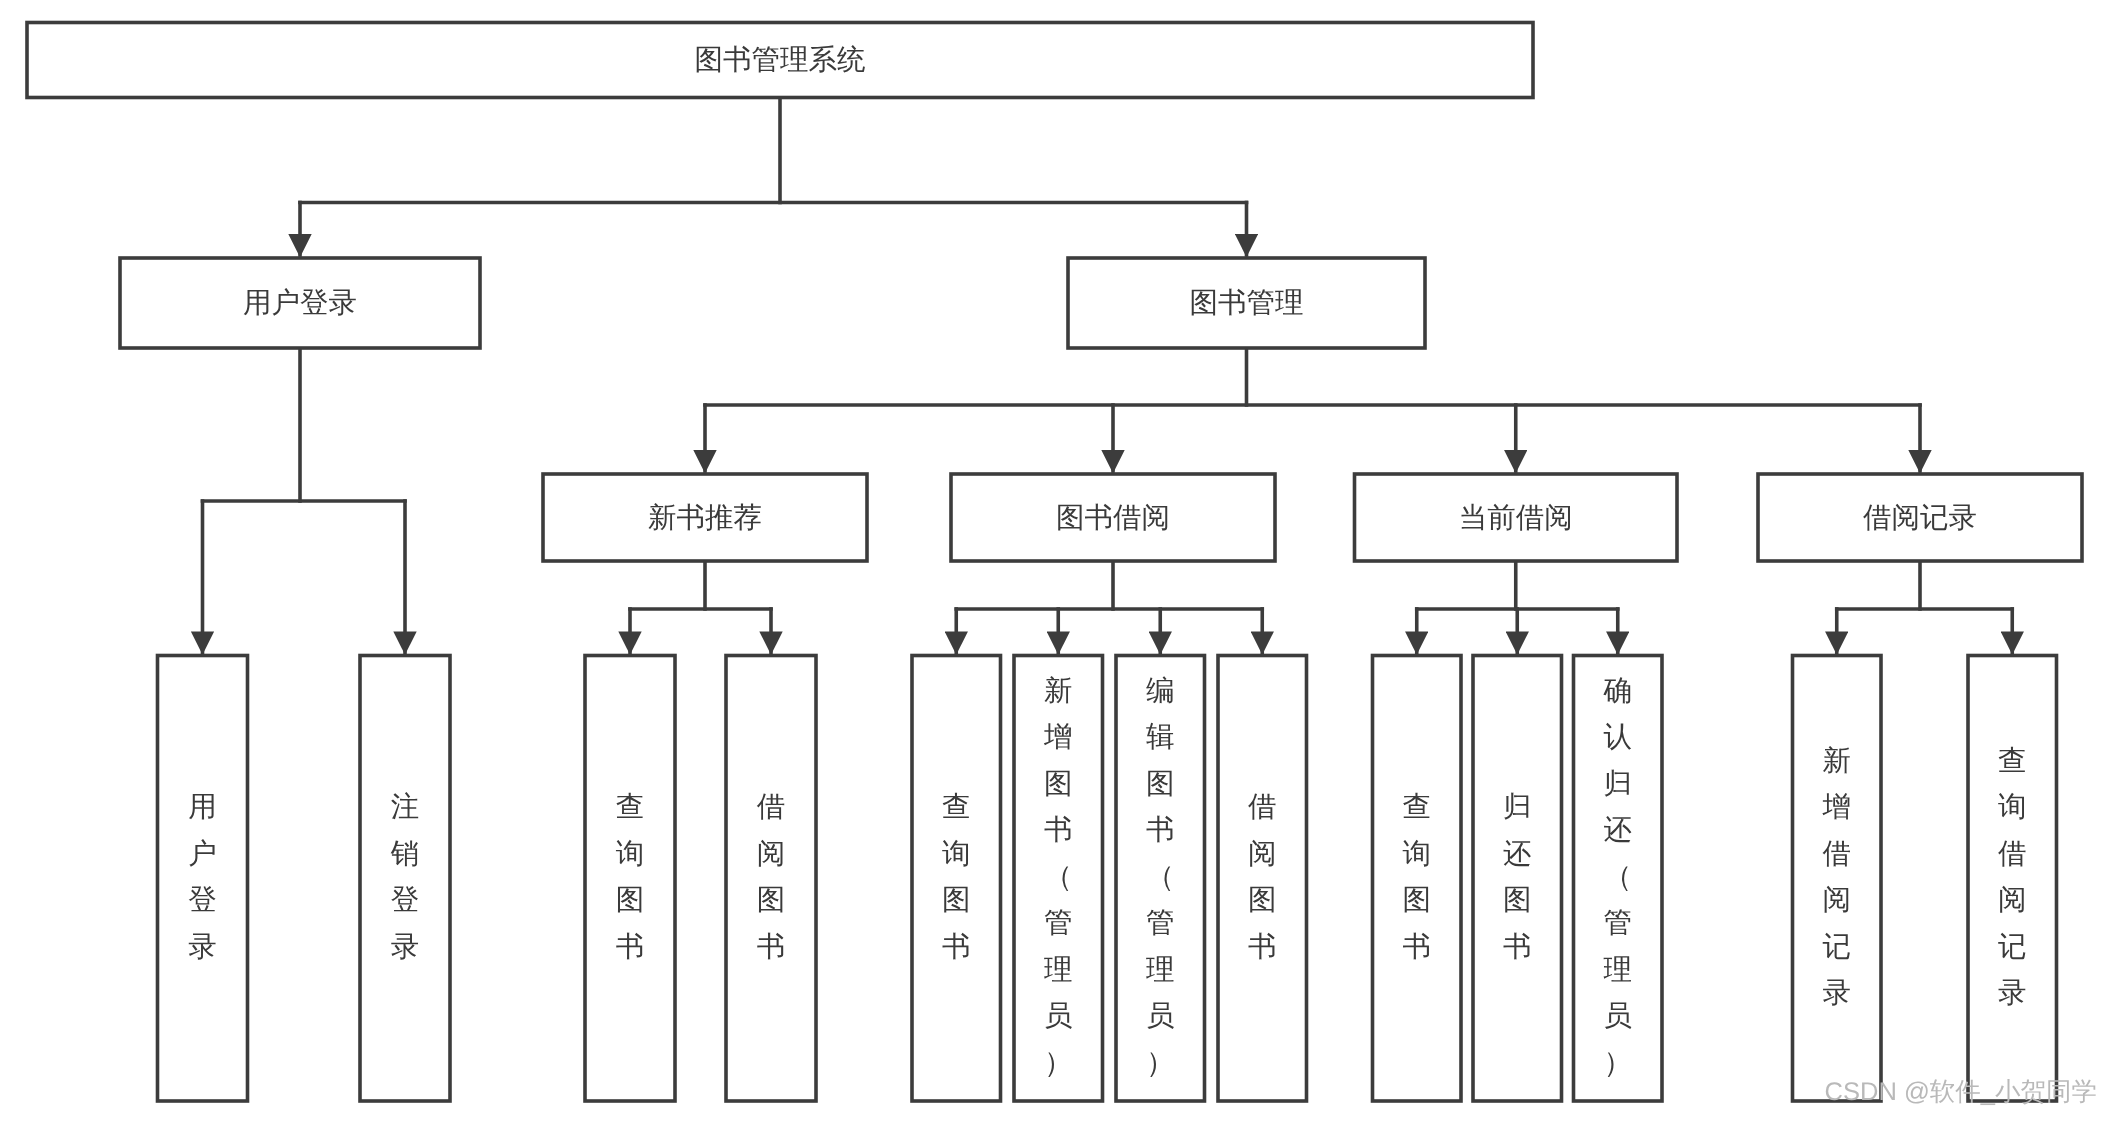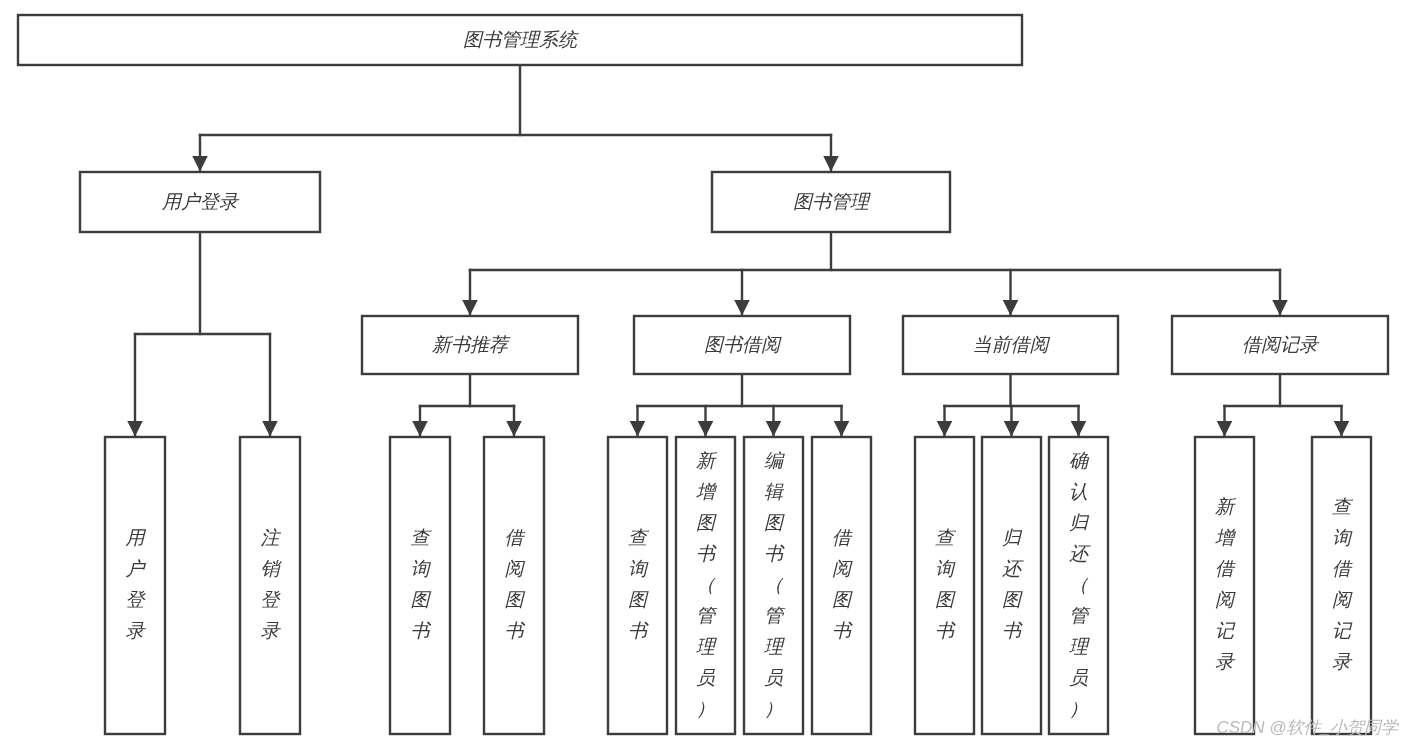--- a/index.html
+++ b/index.html
@@ -12,21 +12,20 @@
     width: 1405px;
     height: 747px;
     overflow: hidden;
     font-family: "Liberation Sans", "DejaVu Sans", sans-serif;
   }
   #diagram-root {
     position: relative;
     width: 1405px;
     height: 747px;
     background: #ffffff;
-    font-style: italic;
   }
   svg.diagram-canvas {
     position: absolute;
     top: 0;
     left: 0;
     width: 1405px;
     height: 747px;
     display: block;
   }
   .node-box {

